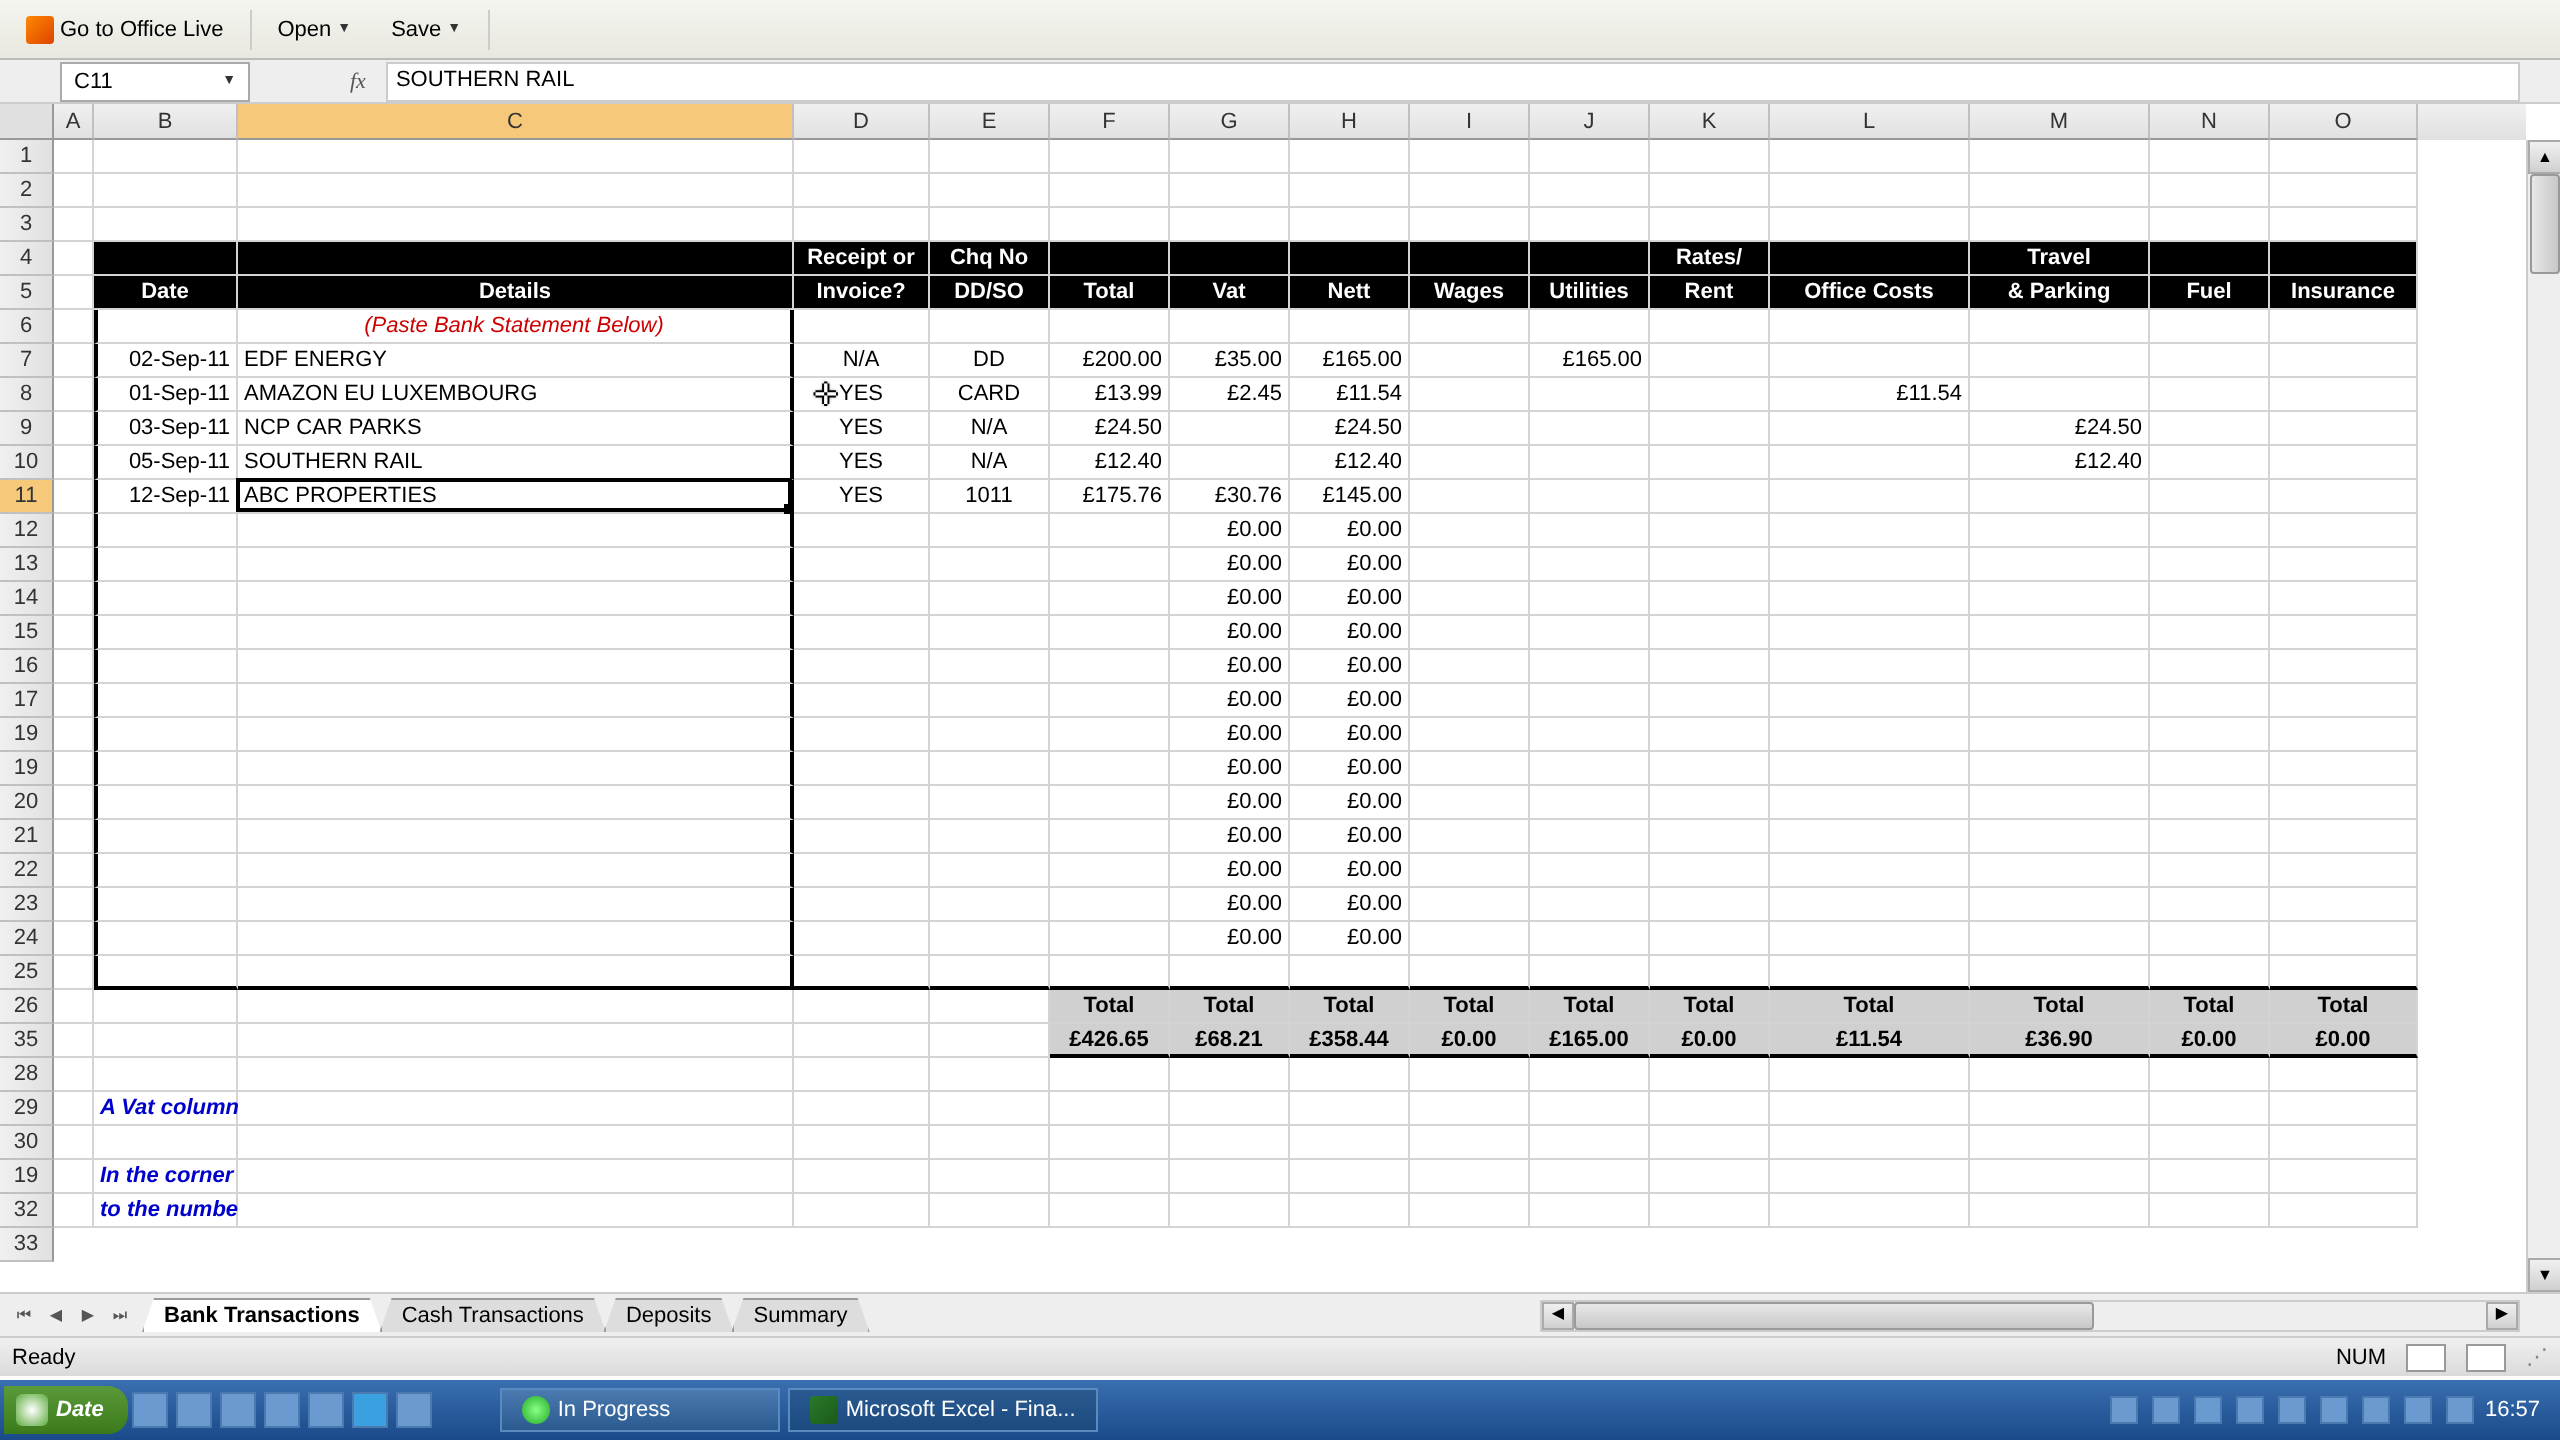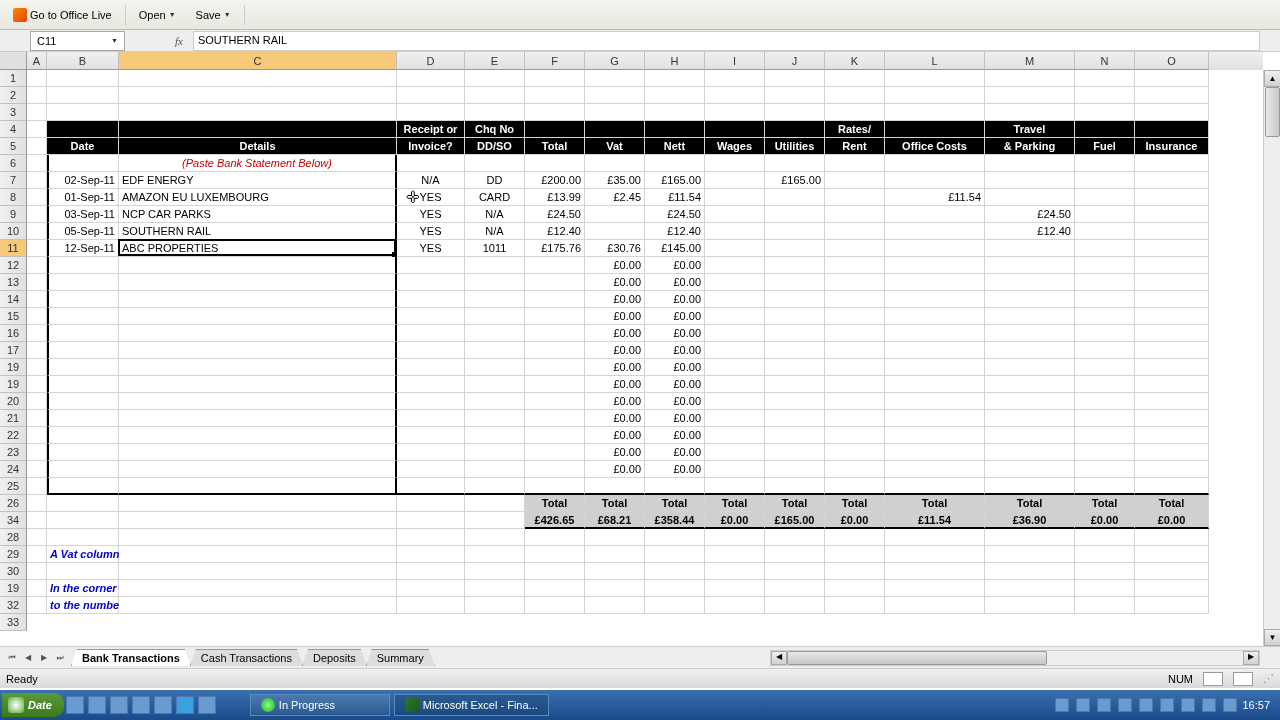--- a/index.html
+++ b/index.html
@@ -138,21 +138,21 @@
       <div class="row-header">17</div>
       <div class="row-header">19</div>
       <div class="row-header">19</div>
       <div class="row-header">20</div>
       <div class="row-header">21</div>
       <div class="row-header">22</div>
       <div class="row-header">23</div>
       <div class="row-header">24</div>
       <div class="row-header">25</div>
       <div class="row-header">26</div>
-      <div class="row-header">34</div>
+      <div class="row-header">35</div>
       <div class="row-header">28</div>
       <div class="row-header">29</div>
       <div class="row-header">30</div>
       <div class="row-header">19</div>
       <div class="row-header">32</div>
       <div class="row-header">33</div>
     </div>
   <div class="grid" id="grid">
       <div class="grid-row">
         <div class="cell" style="width: 20px;"></div>

